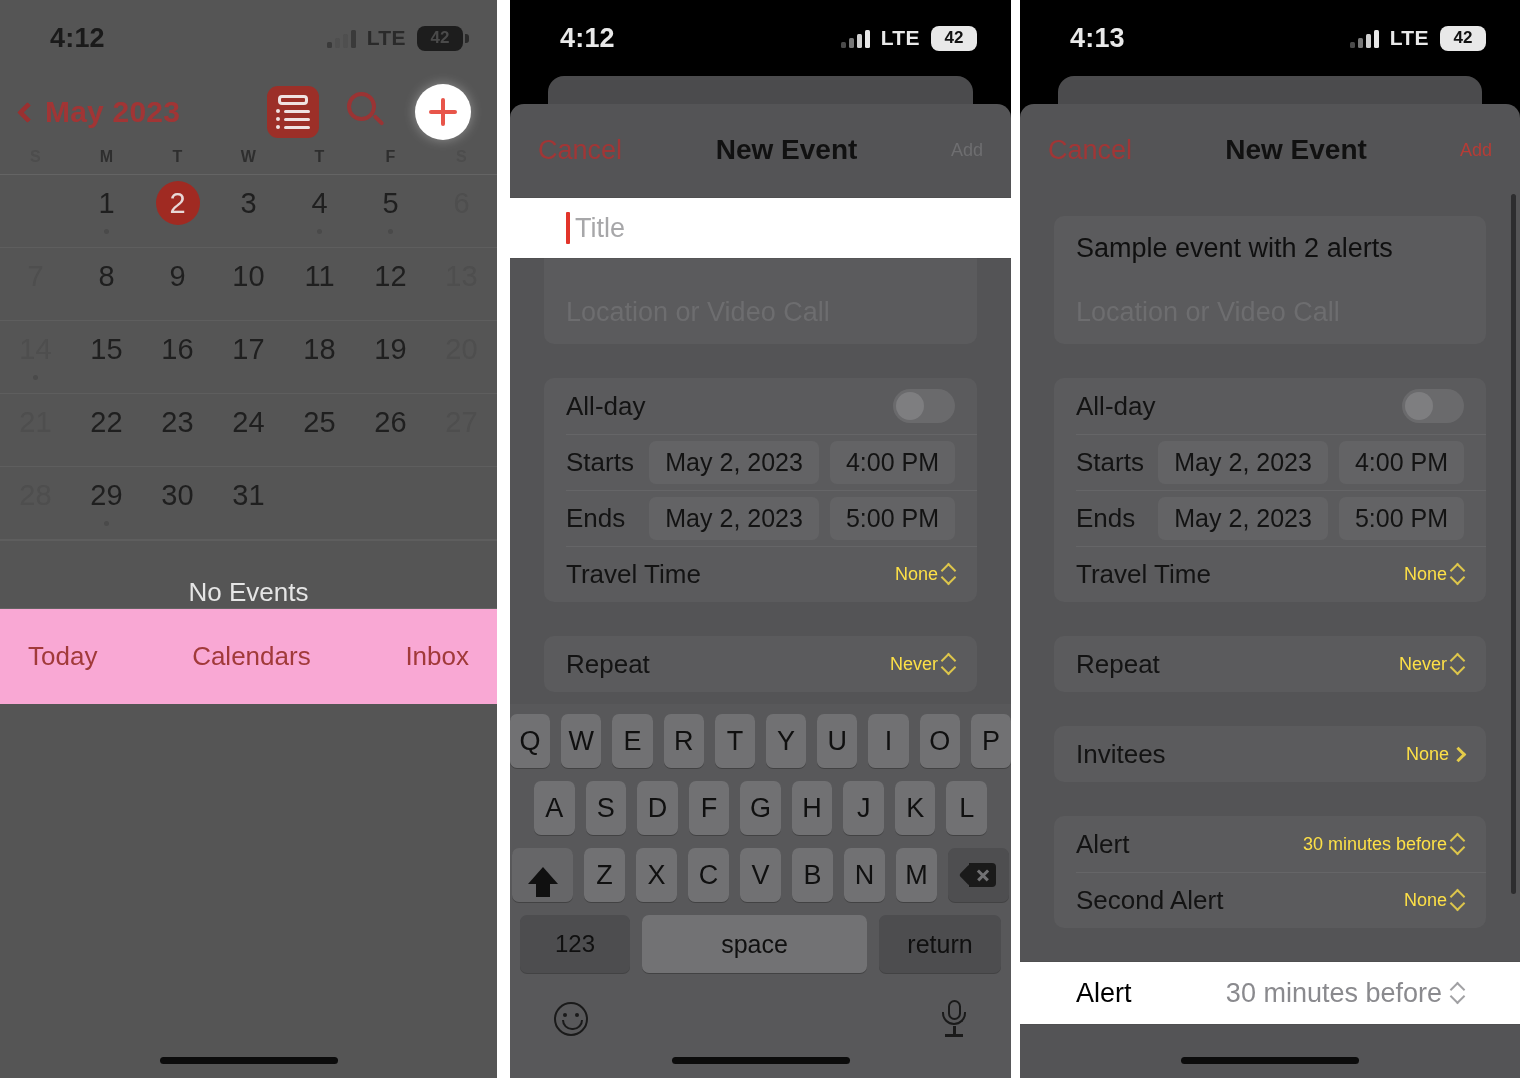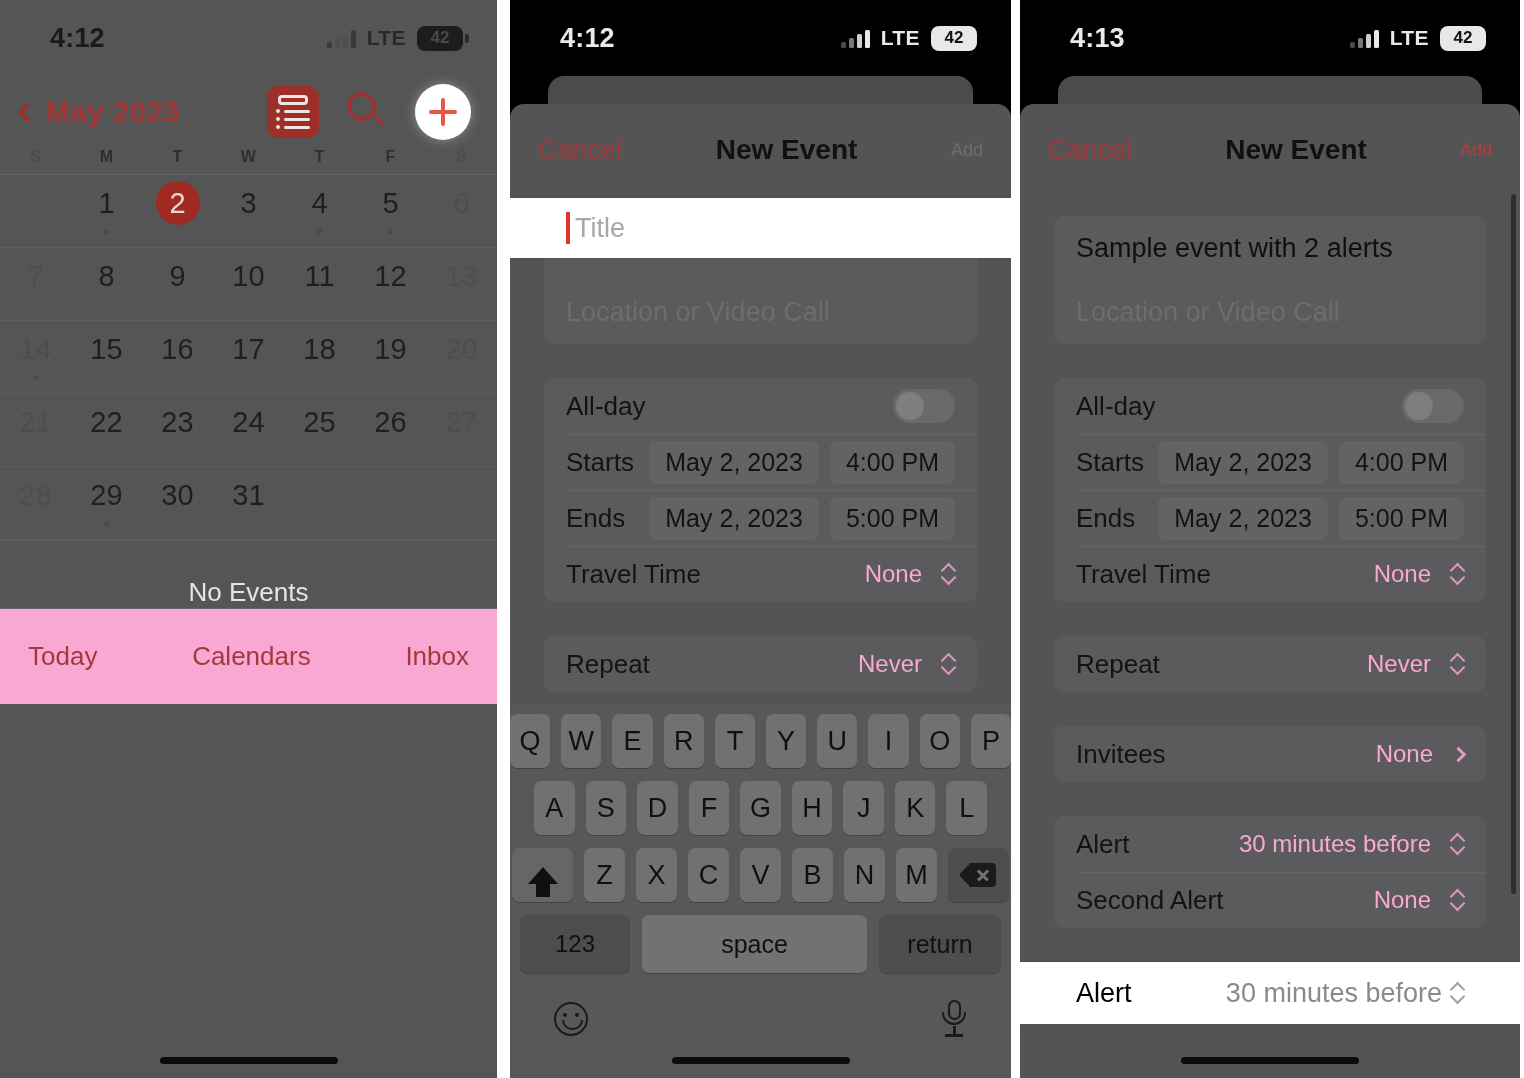--- a/index.html
+++ b/index.html
@@ -161,21 +161,21 @@
   .grp { background: #5b5b5d; border-radius: 10px; margin: 0 34px; }
   .row {
     display: flex; align-items: center; justify-content: space-between;
     padding: 0 22px; height: 56px; position: relative;
   }
   .row + .row::before {
     content: ""; position: absolute; left: 22px; right: 0; top: 0; height: 1px;
     background: #656567;
   }
   .row-label { font-size: 26px; color: #131313; }
-  .row-value { font-size: 24px; color: #f9a8d4; display: flex; align-items: center; gap: 20px; }
+  .row-value { font-size: 18px; color: #fde047; display: flex; align-items: center; gap: 4px; }
 
   .chev-updown { display: inline-block; width: 13px; height: 22px; position: relative; opacity: .8; }
   .chev-updown::before, .chev-updown::after {
     content: ""; position: absolute; left: 1px; width: 9px; height: 9px;
     border-left: 2.6px solid currentColor; border-top: 2.6px solid currentColor;
   }
   .chev-updown::before { top: 2px; transform: rotate(45deg); }
   .chev-updown::after { bottom: 2px; transform: rotate(-135deg); }
   .chev-right {
     display: inline-block; width: 11px; height: 11px;

